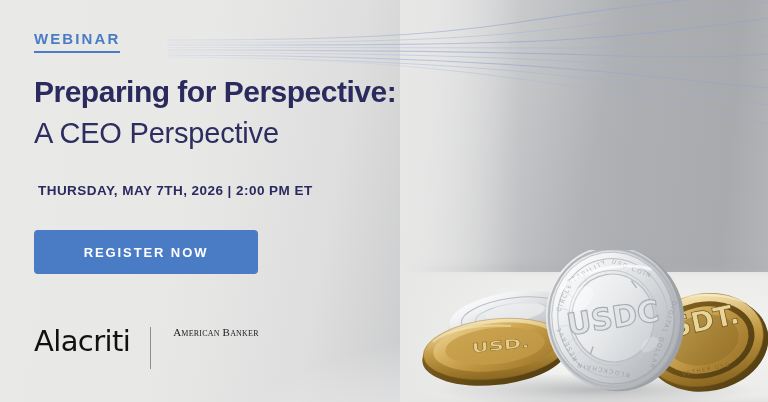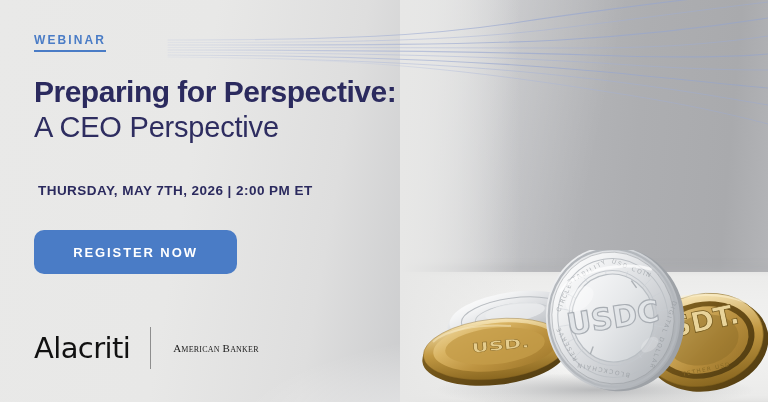--- a/index.html
+++ b/index.html
@@ -63,55 +63,55 @@
   }
 
   
   .lines { position:absolute; left:0; top:0; width:768px; height:130px; }
 
   
   .content { position:absolute; left:34px; top:0; width:430px; height:402px; z-index:6; }
 
   .eyebrow-row { position:absolute; left:0; top:30px; }
   .eyebrow {
-    font-size:12px; font-weight:bold; letter-spacing:2.1px;
+    font-size:15px; font-weight:bold; letter-spacing:2.1px;
     color:#4a7cc6;
     border-bottom:2.5px solid #4a7cc6;
     padding-bottom:3px; display:inline-block;
     line-height:1.1;
   }
 
   .title { position:absolute; left:0; top:74px; width:420px; }
   .title-l1 {
     font-size:30px; font-weight:bold; letter-spacing:-.5px;
     color:#2b2a5e; line-height:1.18; white-space:nowrap;
   }
   .title-l2 {
     font-size:29px; font-weight:normal; letter-spacing:-.2px;
-    color:#2e2d60; line-height:1.22; margin-top:1px; white-space:nowrap;
+    color:#2e2d60; line-height:1.22; margin-top:7px; white-space:nowrap;
   }
 
   .when {
     position:absolute; left:4px; top:183px;
     font-size:13.5px; font-weight:bold; letter-spacing:.45px;
     color:#2b2a5e; white-space:nowrap;
   }
 
   .cta {
     position:absolute; left:0; top:230px;
-    width:203px; height:44px;
-    background:#4a7cc6; border:none; border-radius:10px;
+    width:224px; height:44px;
+    background:#4a7cc6; border:none; border-radius:4px;
     color:#ffffff; font-size:13px; font-weight:bold; letter-spacing:1.9px;
     font-family:"Liberation Sans", sans-serif;
     cursor:pointer;
     display:flex; align-items:center; justify-content:center;
   }
 
   
-  .logos { position:absolute; left:0; top:327px; display:flex; align-items:center; }
+  .logos { position:absolute; left:0; top:327px; display:flex; align-items:flex-start; }
   .logo-alacriti {
     font-size:29px; font-weight:500; letter-spacing:-.6px;
     color:#111111; line-height:1;
     font-family:"DejaVu Sans", sans-serif;
   }
   .logo-divider { width:1px; height:42px; background:#8e8e8e; margin:0 22px 0 20px; }
   .logo-ab {
     font-family:"Liberation Serif", serif;
     font-size:11px; font-weight:normal;
     color:#1b1b1b; letter-spacing:.2px;

